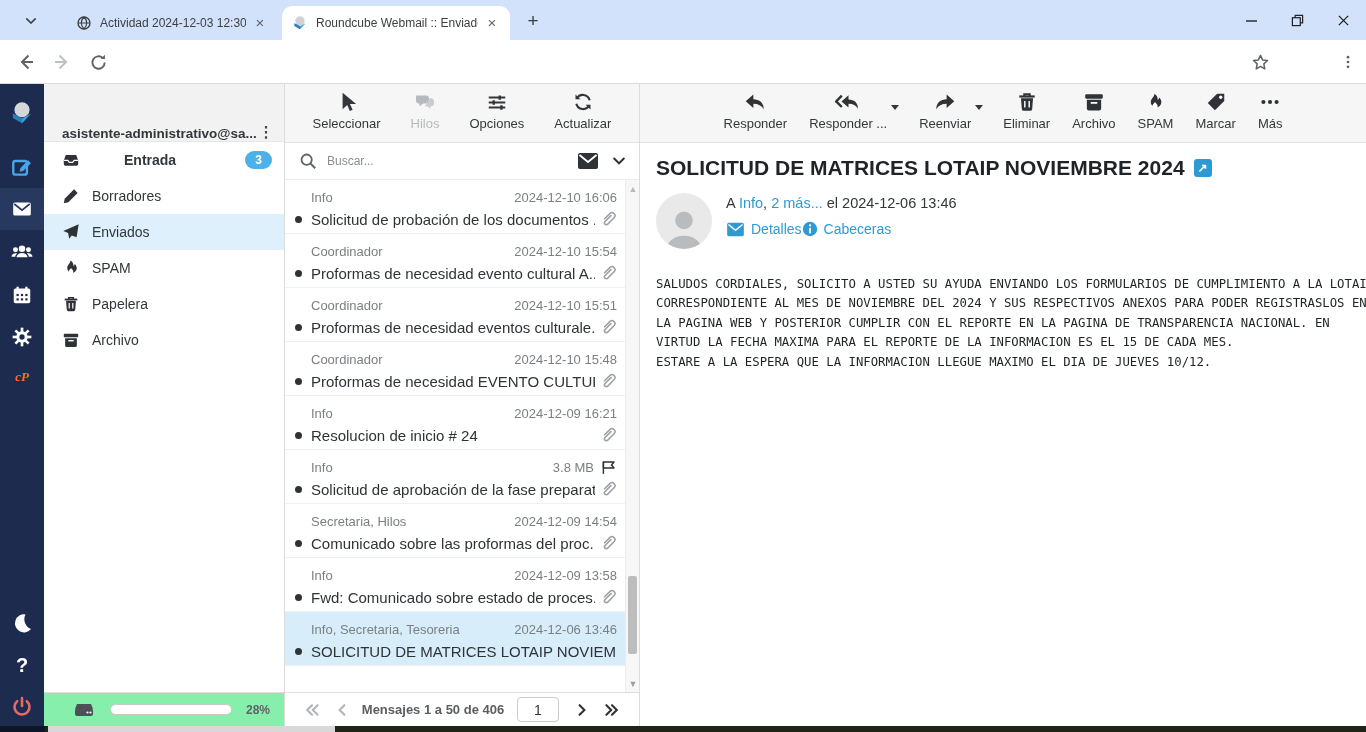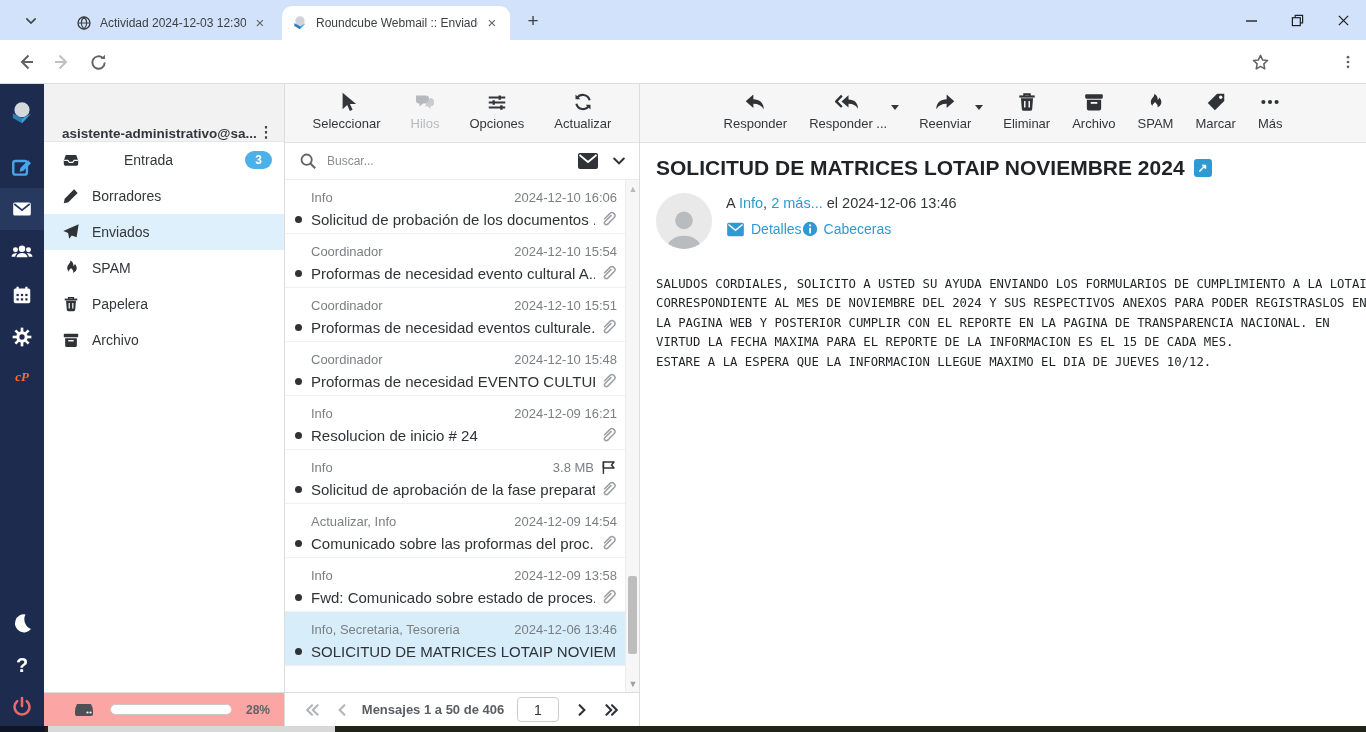--- a/index.html
+++ b/index.html
@@ -37,24 +37,24 @@
 
   
   .sidebar { position:absolute; left:44px; top:0; width:241px; height:642px; background:#fff; border-right:1px solid #dcdcdc; }
   .acct { position:absolute; left:0; top:0; width:240px; height:58px; background:#f2f2f3; border-bottom:1px solid #e6e6e6; display:flex; align-items:flex-end; padding:0 8px 0 18px; }
   .acct-name { flex:1; font-size:13.5px; font-weight:bold; color:#33373b; white-space:nowrap; overflow:hidden; }
   .kebab { width:20px; color:#43474c; font-size:15px; font-weight:bold; letter-spacing:0; text-align:center; }
   .folders { position:absolute; left:0; top:58px; width:240px; }
   .folder { height:36px; display:flex; align-items:center; padding:0 12px 0 18px; font-size:14px; color:#33373b; }
   .folder .f-ico { width:18px; height:18px; margin-right:12px; flex:0 0 18px; }
   .folder.sel { background:#ddf0fb; }
-  .folder.bold .f-label { font-weight:normal;padding-left:32px; }
+  .folder.bold .f-label { font-weight:bold;padding-left:32px; }
   .f-label { flex:1; }
   .badge { background:#4cb1e8; color:#fff; font-size:12px; font-weight:bold; border-radius:9px; padding:2px 10px; }
-  .quota { position:absolute; left:0; bottom:0; width:240px; height:34px; border-top:1px solid #ddd; display:flex; align-items:center; padding:0 14px 0 28px; gap:14px; background:#fca5a5; }
+  .quota { position:absolute; left:0; bottom:0; width:240px; height:34px; border-top:1px solid #ddd; display:flex; align-items:center; padding:0 14px 0 28px; gap:14px; background:#86efac; }
   .qbar { flex:1; height:11px; border:1px solid #c8c8c8; border-radius:6px; background:#fff; overflow:hidden; }
   .qfill { height:100%; width:28%; background:#7ec8ef; border-radius:6px 0 0 6px; }
   .qtext { font-size:12px; font-weight:bold; color:#5f6368; }
 
   
   .listcol { position:absolute; left:285px; top:0; width:355px; height:642px; background:#fff; border-right:1px solid #dcdcdc; }
   .ltoolbar { position:absolute; left:0; top:0; width:354px; height:59px; background:#f6f6f6; border-bottom:1px solid #e3e3e3; display:flex; justify-content:center; gap:30px; padding-top:7px; }
   .tbtn { display:flex; flex-direction:column; align-items:center; gap:3px; font-size:13px; color:#33373b; position:relative; }
   .tbtn.disabled { color:#b6babe; }
   .searchrow { position:absolute; left:0; top:59px; width:354px; height:37px; background:#fff; border-bottom:1px solid #ececec; display:flex; align-items:center; padding:0 12px 0 14px; }
@@ -518,21 +518,21 @@
             <span class="clip">
                 <svg width="18" height="18" viewBox="0 0 20 20">
                   <path d="M6.2 9.8 12 4a3.3 3.3 0 0 1 4.7 4.7l-7 7a2.1 2.1 0 0 1-3-3l6.6-6.5" fill="none" stroke="#9aa0a6" stroke-width="1.7" stroke-linecap="round"></path>
                 </svg>
               </span>
           </div>
         </div>
 
         <div class="msg">
           <div class="line1">
-              <span class="sender">Actualizar, Info</span>
+              <span class="sender">Secretaria, Hilos</span>
               <span class="l1right">
                 <span class="date">2024-12-09 14:54</span>
               </span>
             </div>
           <div class="line2">
               <span class="dot"></span>
               <span class="subj">Comunicado sobre las proformas del proc...</span>
             <span class="clip">
                 <svg width="18" height="18" viewBox="0 0 20 20">
                   <path d="M6.2 9.8 12 4a3.3 3.3 0 0 1 4.7 4.7l-7 7a2.1 2.1 0 0 1-3-3l6.6-6.5" fill="none" stroke="#9aa0a6" stroke-width="1.7" stroke-linecap="round"></path>

